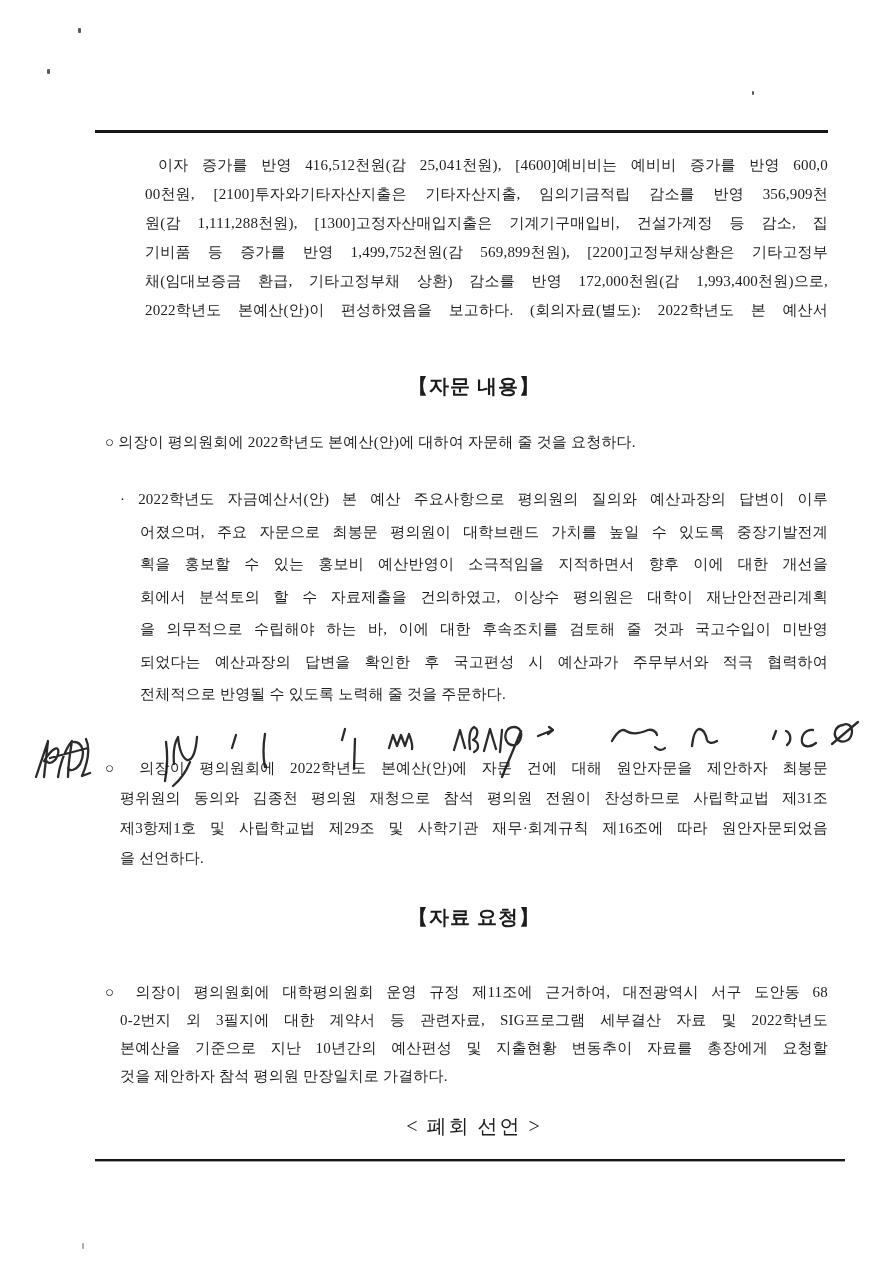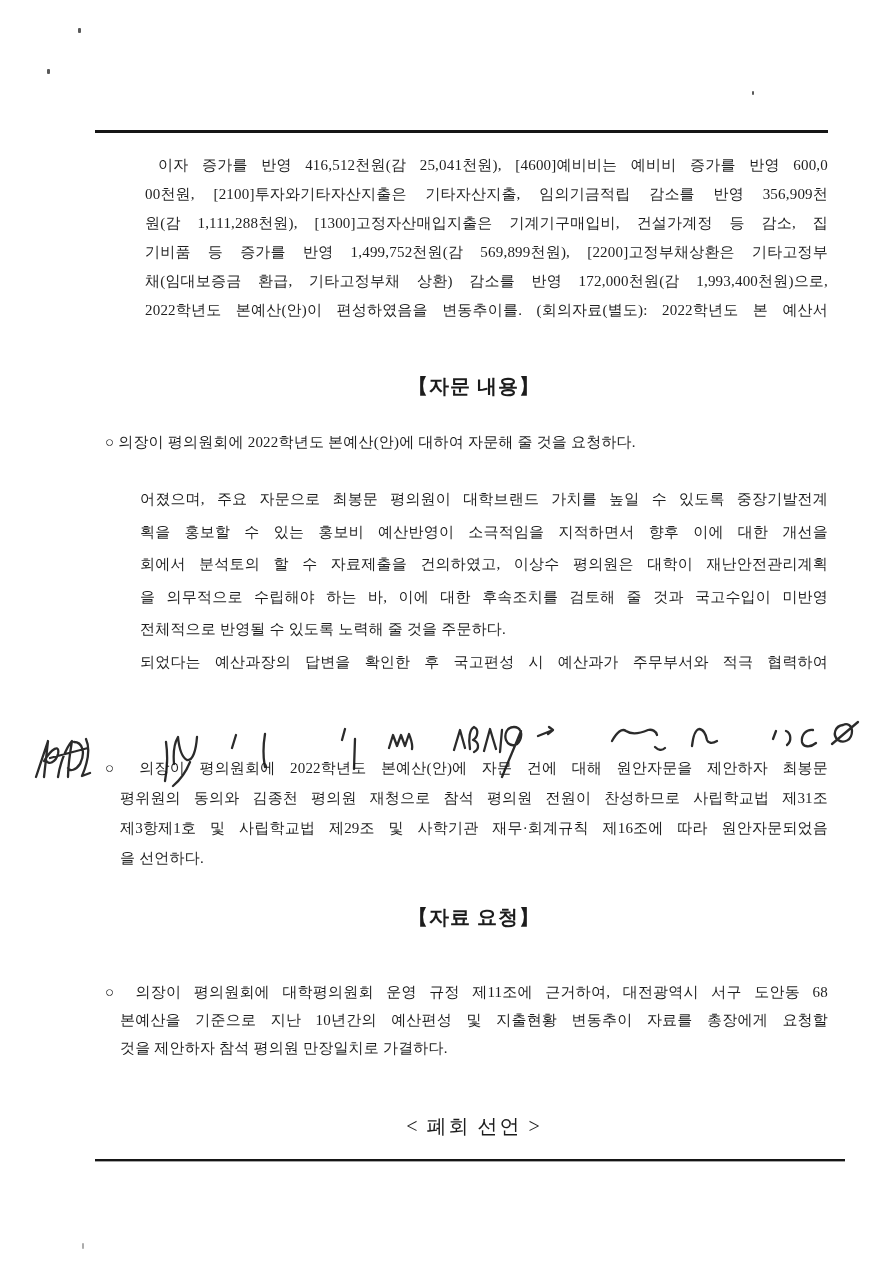--- a/index.html
+++ b/index.html
@@ -45,49 +45,51 @@
   <div class="speck" style="left:82px;top:1243px;width:2px;height:6px;opacity:.5;"></div>
 
   <div class="rule top"></div>
 
   <div class="sec sp29" style="top:155px;">
     <div class="line pad25 firstindent">이자 증가를 반영 416,512천원(감 25,041천원), [4600]예비비는 예비비 증가를 반영 600,0</div>
     <div class="line pad25">00천원, [2100]투자와기타자산지출은 기타자산지출, 임의기금적립 감소를 반영 356,909천</div>
     <div class="line pad25">원(감 1,111,288천원), [1300]고정자산매입지출은 기계기구매입비, 건설가계정 등 감소, 집</div>
     <div class="line pad25">기비품 등 증가를 반영 1,499,752천원(감 569,899천원), [2200]고정부채상환은 기타고정부</div>
     <div class="line pad25">채(임대보증금 환급, 기타고정부채 상환) 감소를 반영 172,000천원(감 1,993,400천원)으로,</div>
-    <div class="line pad25">2022학년도 본예산(안)이 편성하였음을 변동추이를. (회의자료(별도): 2022학년도 본 예산서</div>
+    <div class="line pad25">2022학년도 본예산(안)이 편성하였음을 보고하다. (회의자료(별도): 2022학년도 본 예산서</div>
   </div>
 
   <div class="heading" style="top:373px;">【자문 내용】</div>
 
   <div class="sec sp30" style="top:432px;">
     <div class="line hang lastline">○ 의장이 평의원회에 2022학년도 본예산(안)에 대하여 자문해 줄 것을 요청하다.</div>
   </div>
 
   <div class="sec sp32" style="top:489px;">
+    <div class="line">· 2022학년도 자금예산서(안) 본 예산 주요사항으로 평의원의 질의와 예산과장의 답변이 이루</div>
     <div class="line pad20">어졌으며, 주요 자문으로 최봉문 평의원이 대학브랜드 가치를 높일 수 있도록 중장기발전계</div>
     <div class="line pad20">획을 홍보할 수 있는 홍보비 예산반영이 소극적임을 지적하면서 향후 이에 대한 개선을</div>
     <div class="line pad20">회에서 분석토의 할 수 자료제출을 건의하였고, 이상수 평의원은 대학이 재난안전관리계획</div>
     <div class="line pad20">을 의무적으로 수립해야 하는 바, 이에 대한 후속조치를 검토해 줄 것과 국고수입이 미반영</div>
+    <div class="line pad20">되었다는 예산과장의 답변을 확인한 후 국고편성 시 예산과가 주무부서와 적극 협력하여</div>
     <div class="line pad20 lastline">전체적으로 반영될 수 있도록 노력해 줄 것을 주문하다.</div>
-    <div class="line pad20">되었다는 예산과장의 답변을 확인한 후 국고편성 시 예산과가 주무부서와 적극 협력하여</div>
   </div>
 
   <div class="sec sp30" style="top:758px;">
     <div class="line hang">○ 의장이 평의원회에 2022학년도 본예산(안)에 자문 건에 대해 원안자문을 제안하자 최봉문</div>
     <div class="line">평위원의 동의와 김종천 평의원 재청으로 참석 평의원 전원이 찬성하므로 사립학교법 제31조</div>
     <div class="line">제3항제1호 및 사립학교법 제29조 및 사학기관 재무·회계규칙 제16조에 따라 원안자문되었음</div>
     <div class="line lastline">을 선언하다.</div>
   </div>
 
   <div class="heading" style="top:904px;">【자료 요청】</div>
 
   <div class="sec sp28" style="top:982px;">
     <div class="line hang">○ 의장이 평의원회에 대학평의원회 운영 규정 제11조에 근거하여, 대전광역시 서구 도안동 68</div>
+    <div class="line">0-2번지 외 3필지에 대한 계약서 등 관련자료, SIG프로그램 세부결산 자료 및 2022학년도</div>
     <div class="line">본예산을 기준으로 지난 10년간의 예산편성 및 지출현황 변동추이 자료를 총장에게 요청할</div>
     <div class="line lastline">것을 제안하자 참석 평의원 만장일치로 가결하다.</div>
   </div>
 
   <div class="heading light" style="top:1113px;letter-spacing:2px;">&lt; 폐회 선언 &gt;</div>
 
   <div class="rule bottom"></div>
 
   <svg class="handwriting" width="893" height="110" viewBox="0 700 893 110">
 

